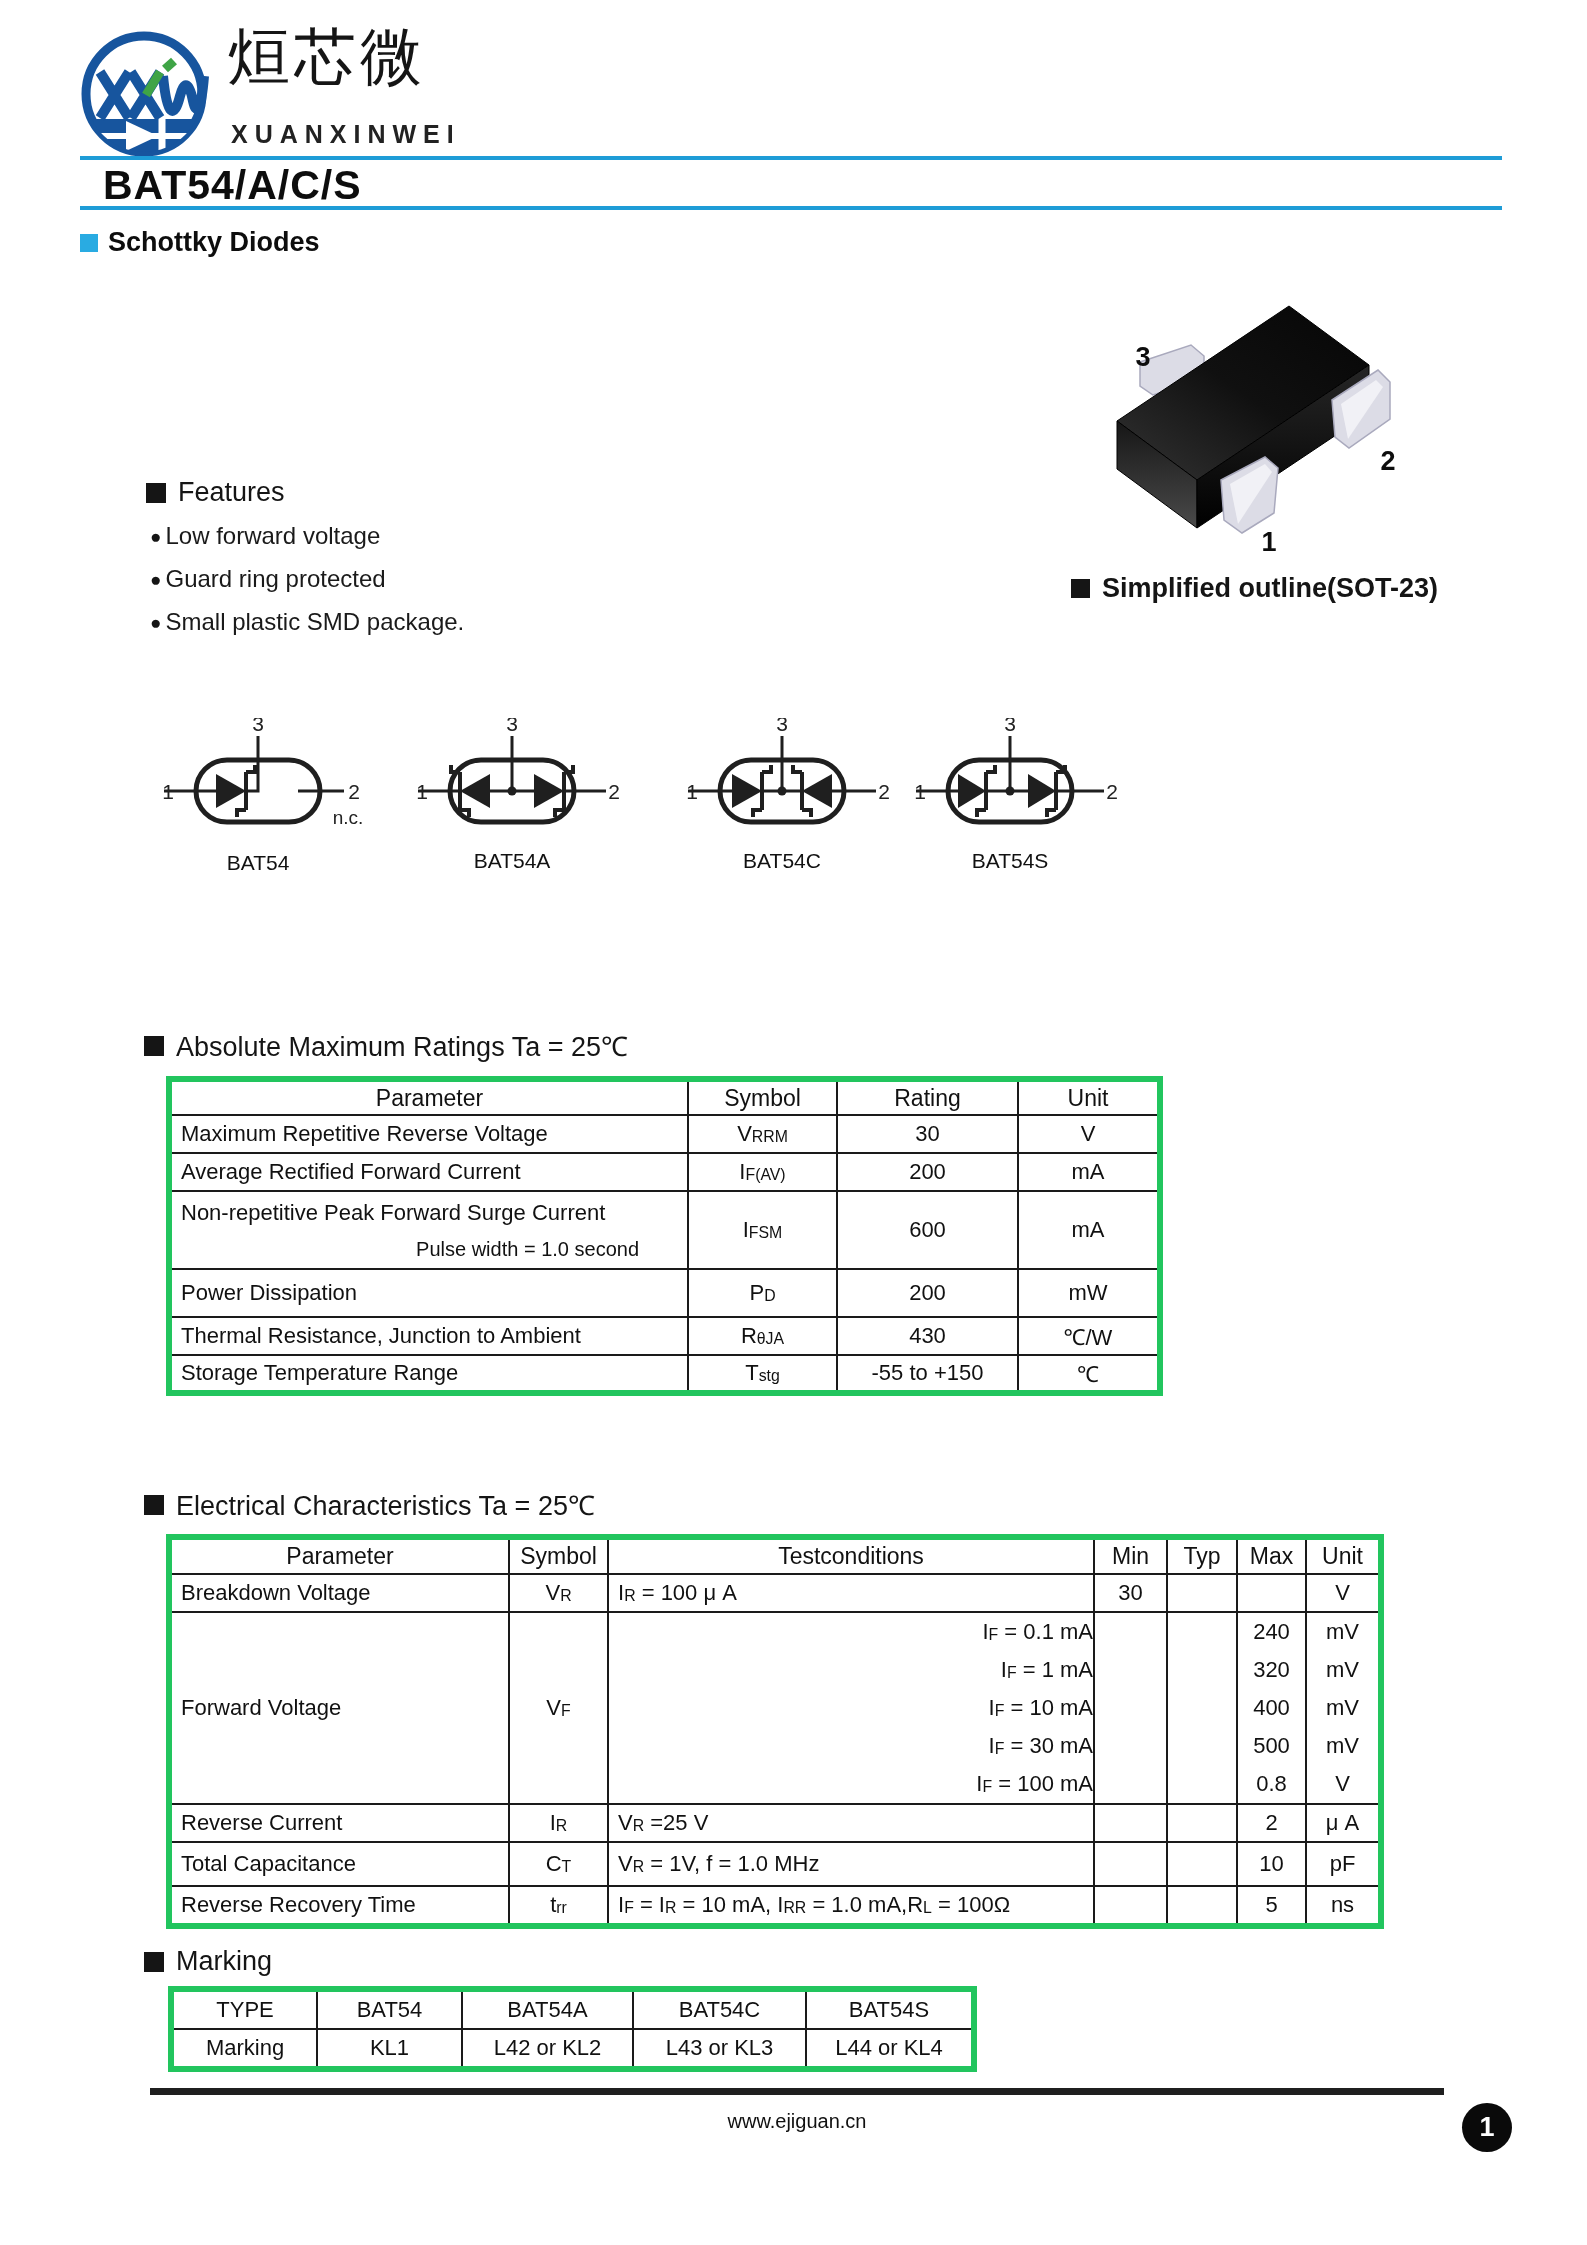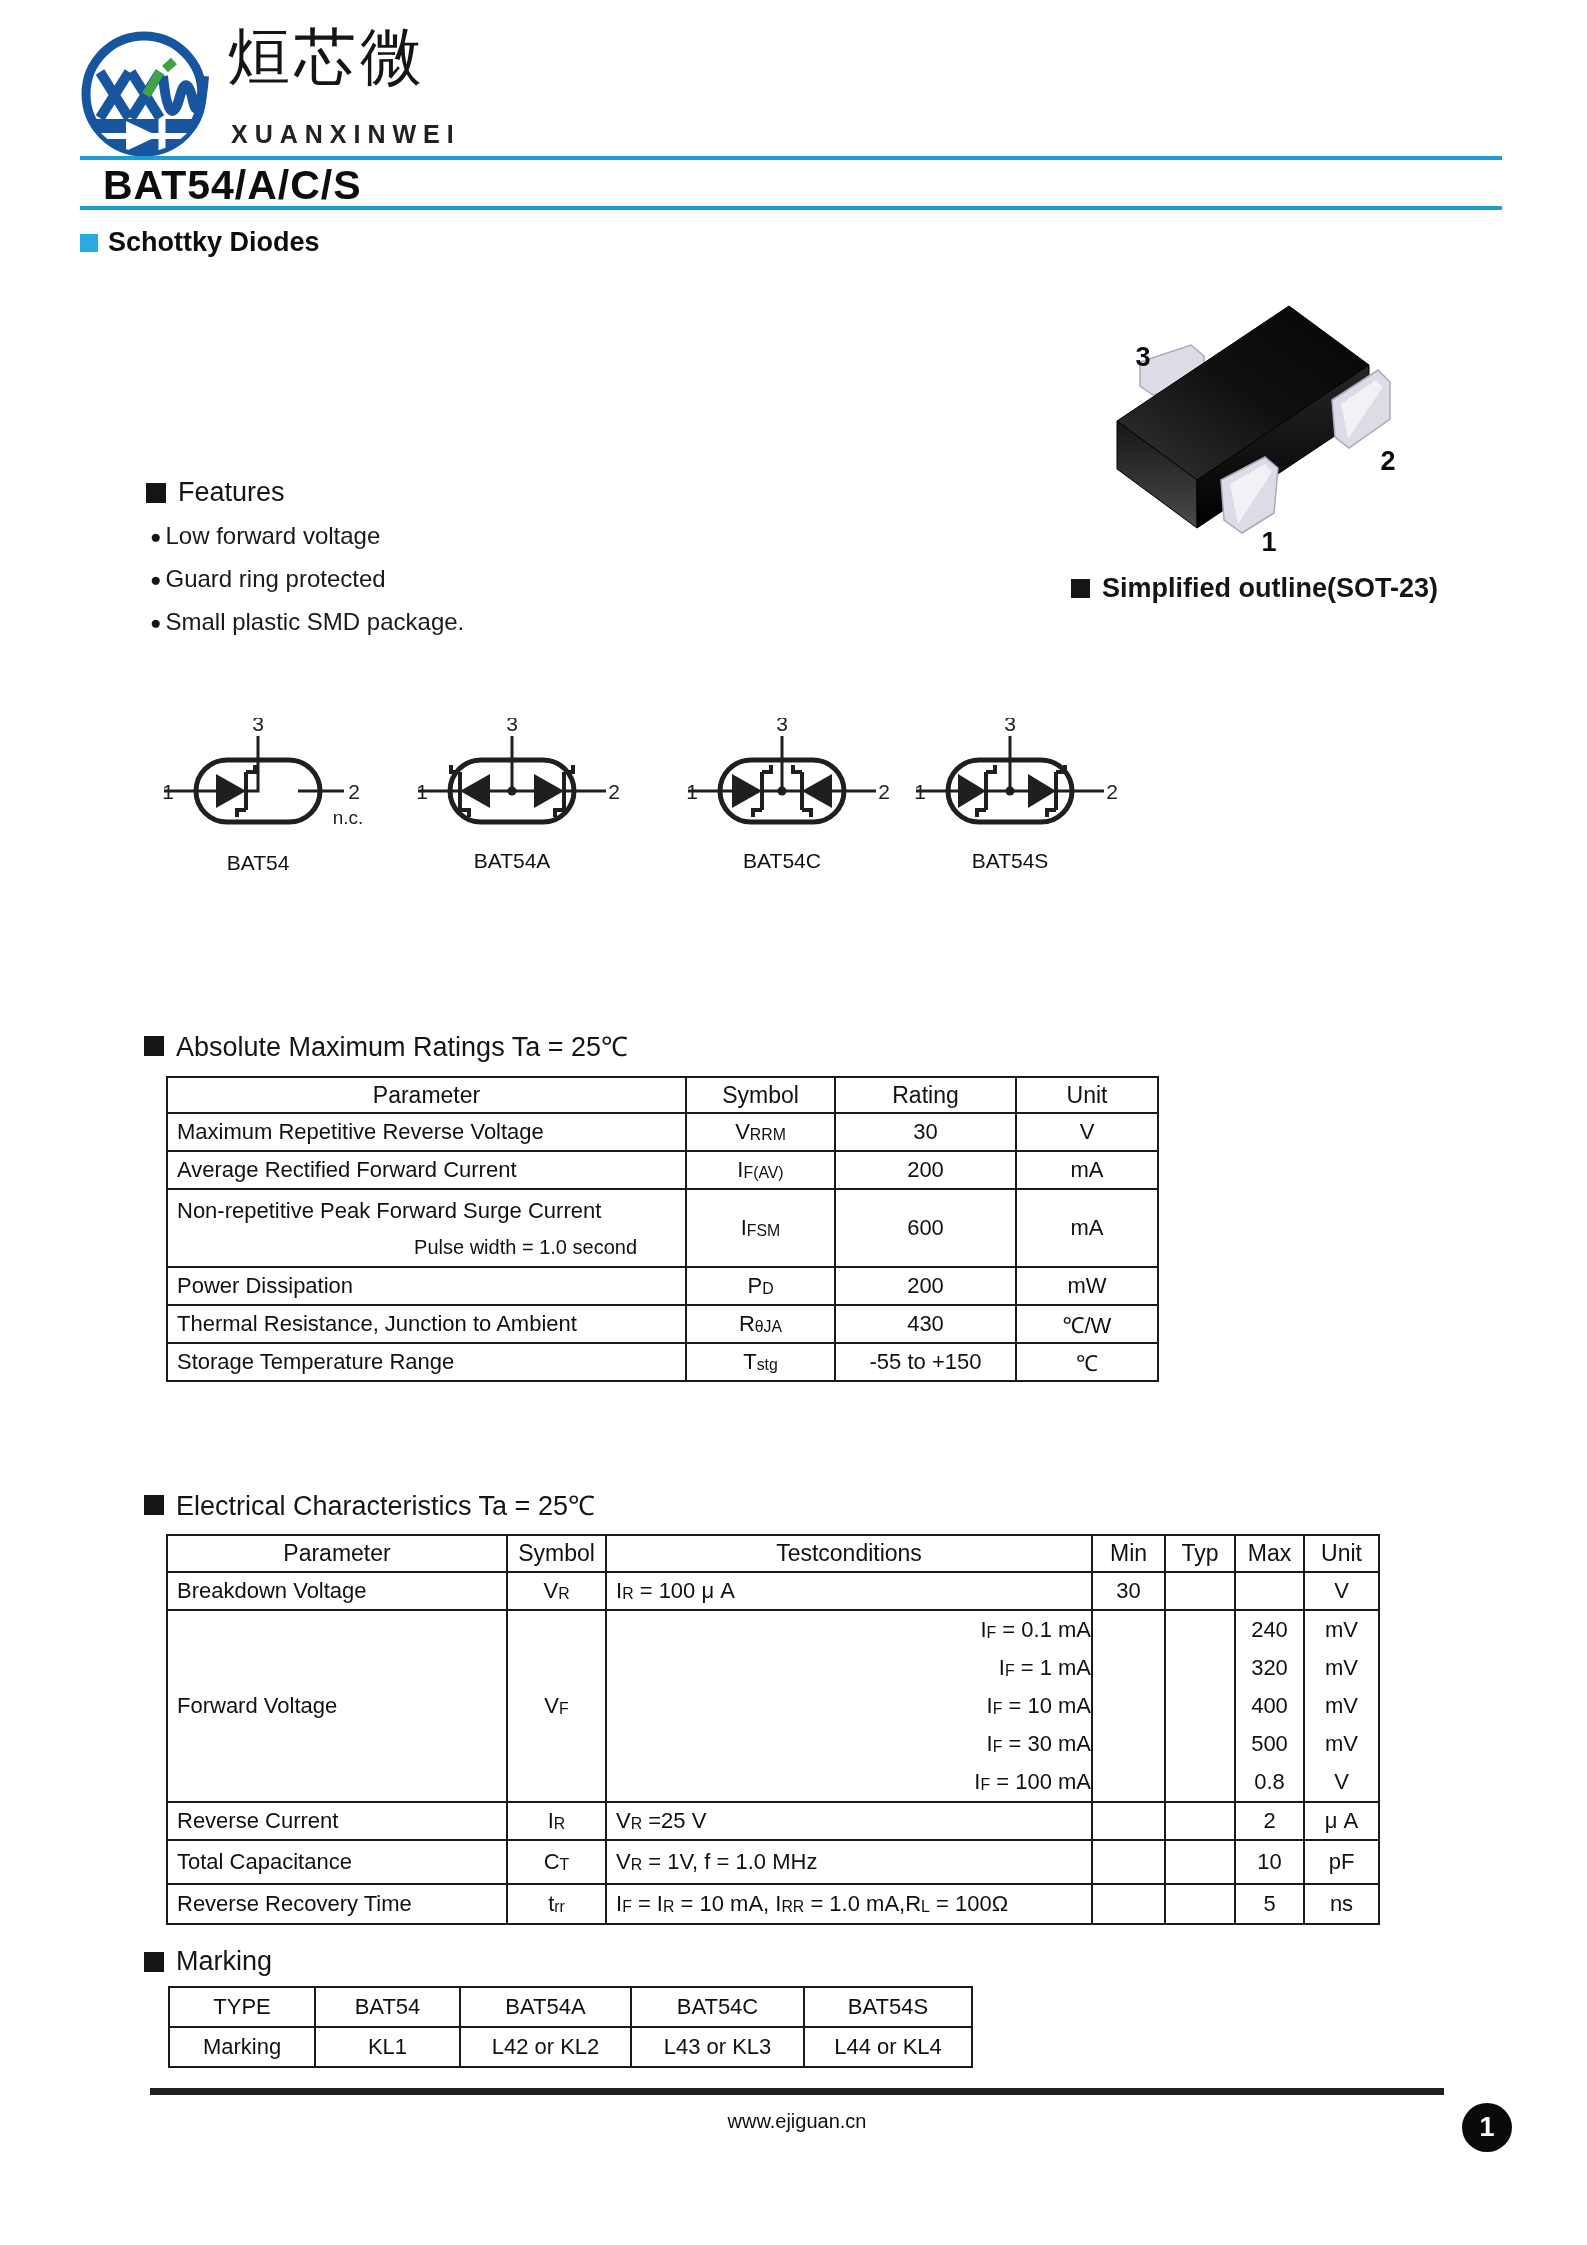--- a/index.html
+++ b/index.html
@@ -27,21 +27,21 @@
 
   
   .feat-item { display:flex; align-items:center; gap:4px; }
   .feat-item .dot { font-size:19px; line-height:1; color:#151515; }
   .feat-item .txt { font-size:24px; color:#1a1a1a; }
 
   
   table { border-collapse:collapse; table-layout:fixed; background:#fff; }
   td, th { border:2px solid #1a1a1a; font-weight:400; font-size:22px; color:#111;
            text-align:center; vertical-align:middle; overflow:hidden; }
-  table.doc { border:2px solid #22c55e; }
+  table.doc { border:6px solid #22c55e; }
   td.left { text-align:left; padding-left:9px; }
   th { font-size:23px; }
   sub { font-size:.72em; vertical-align:-0.08em; letter-spacing:0; }
   .line { height:38px; line-height:38px; }
   .line.left { text-align:right; padding-left:9px; }
   .p2 { text-align:right; padding-right:48px; font-size:20px; }
 
   
   .foot-line { height:7px; background:#1f1f1f; }
   .foot-url { font-size:20px; color:#101010; text-align:center; }
@@ -251,21 +251,21 @@
   </tr>
   <tr style="height:78px;">
     <td class="left" style="vertical-align:top;">
       <div style="padding-top:8px;">Non-repetitive Peak Forward Surge Current</div>
       <div class="p2" style="padding-top:12px;">Pulse width = 1.0 second</div>
     </td>
     <td>I<sub>FSM</sub></td>
     <td>600</td>
     <td>mA</td>
   </tr>
-  <tr style="height:38px;">
+  <tr style="height:48px;">
     <td class="left">Power Dissipation</td>
     <td>P<sub>D</sub></td>
     <td>200</td>
     <td>mW</td>
   </tr>
   <tr style="height:38px;">
     <td class="left">Thermal Resistance, Junction to Ambient</td>
     <td>R<sub>θJA</sub></td>
     <td>430</td>
     <td>℃/W</td>

